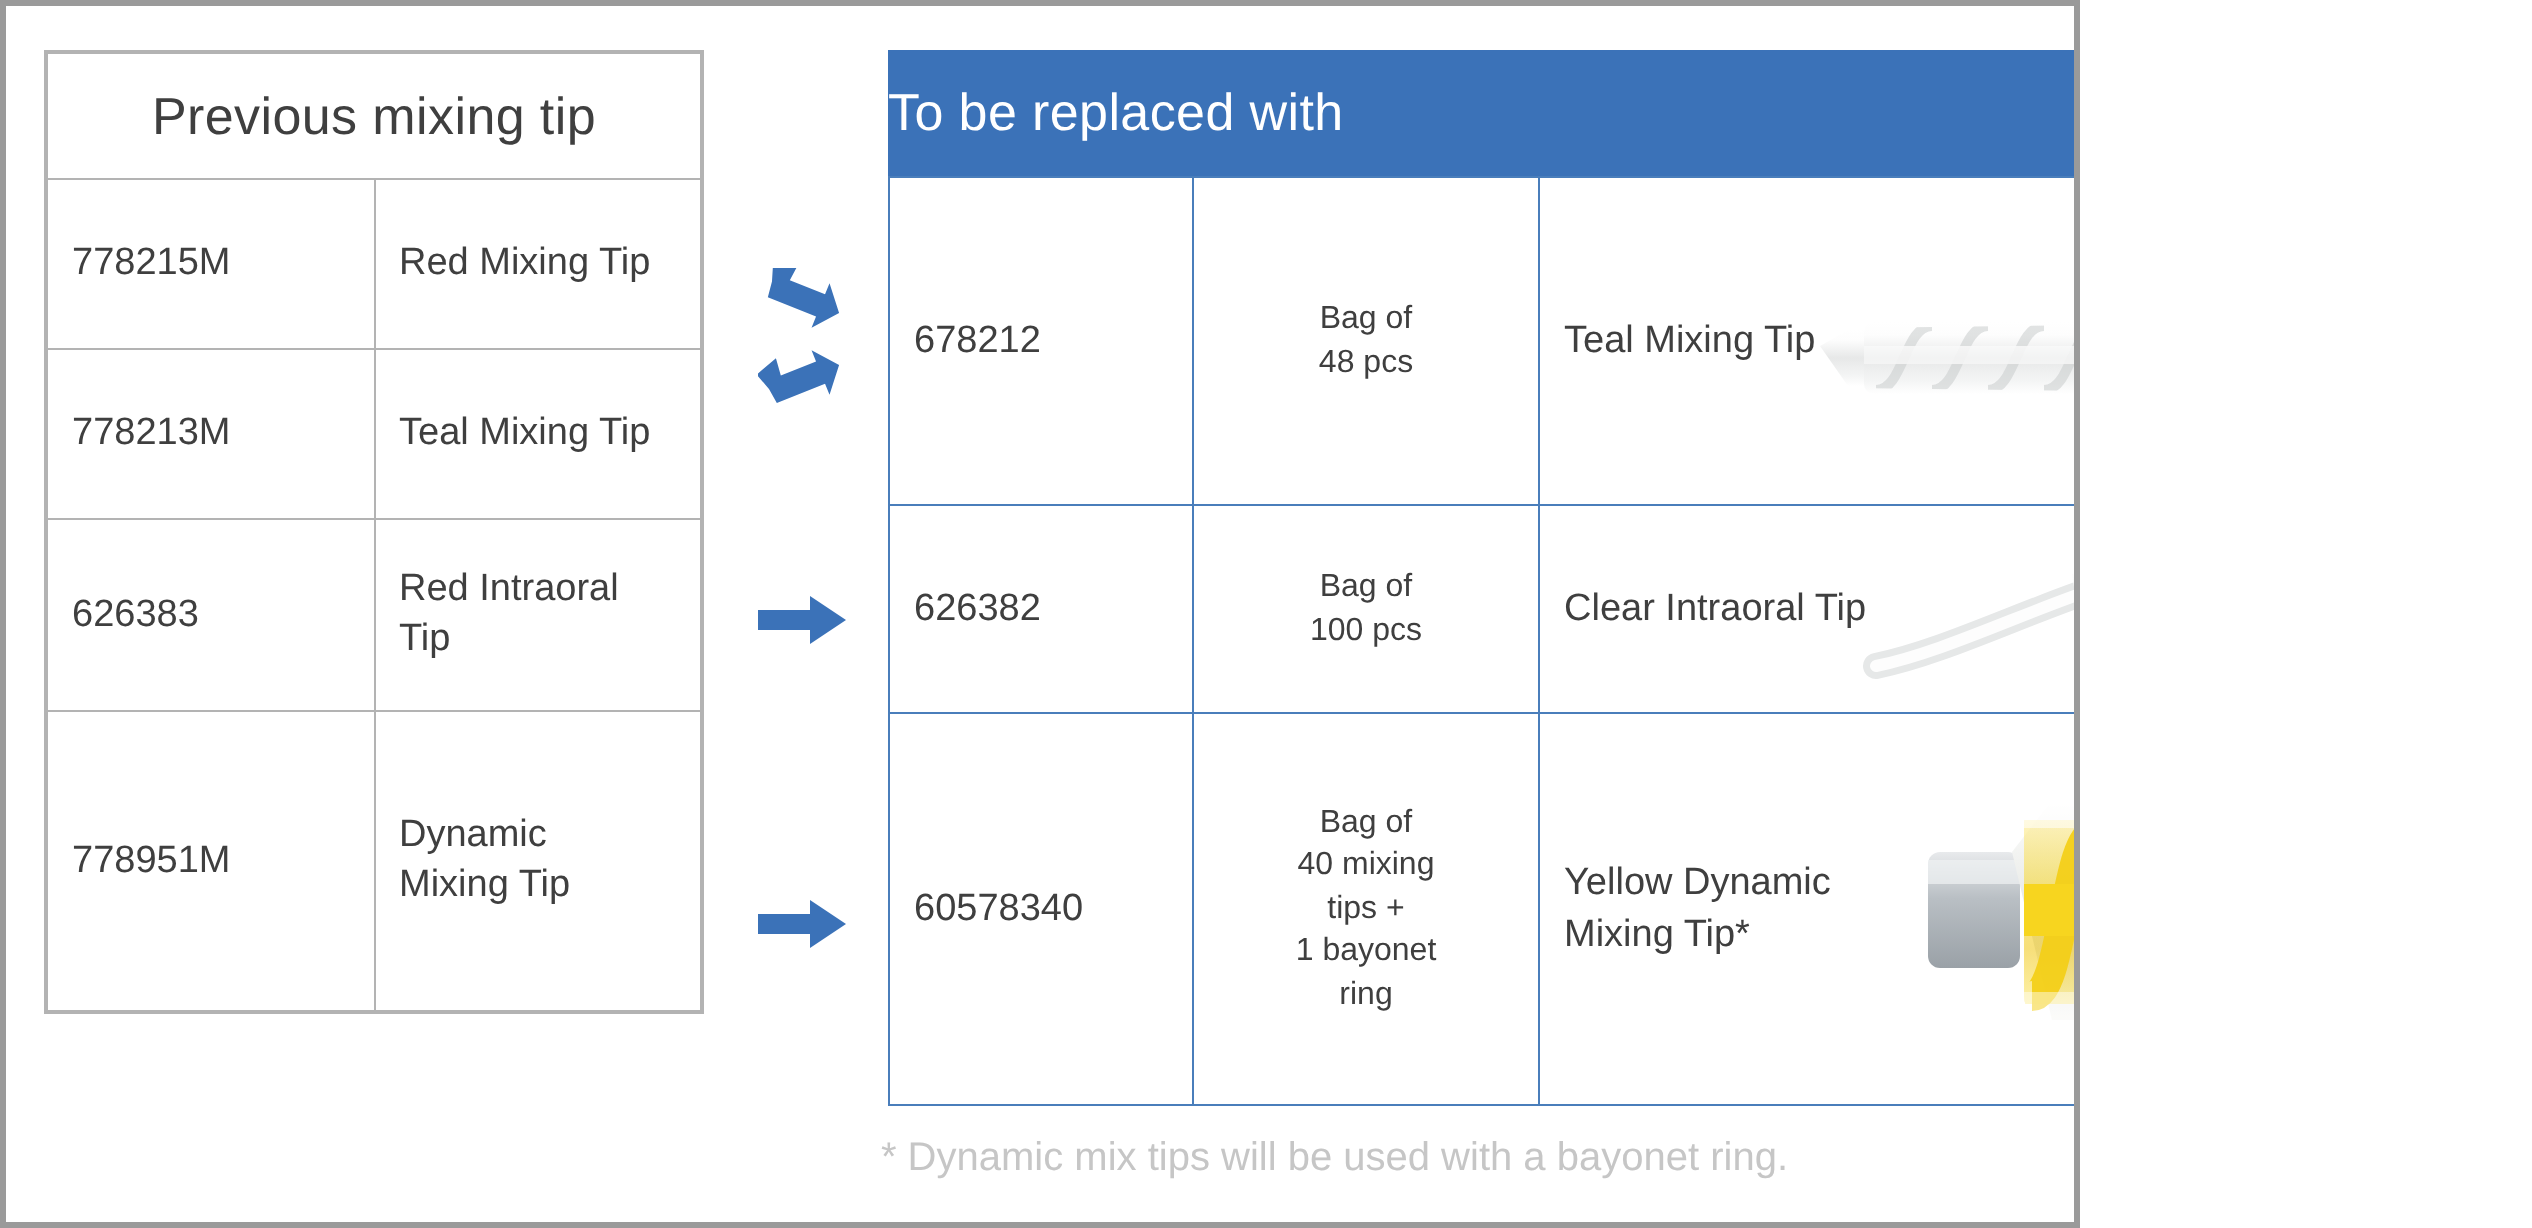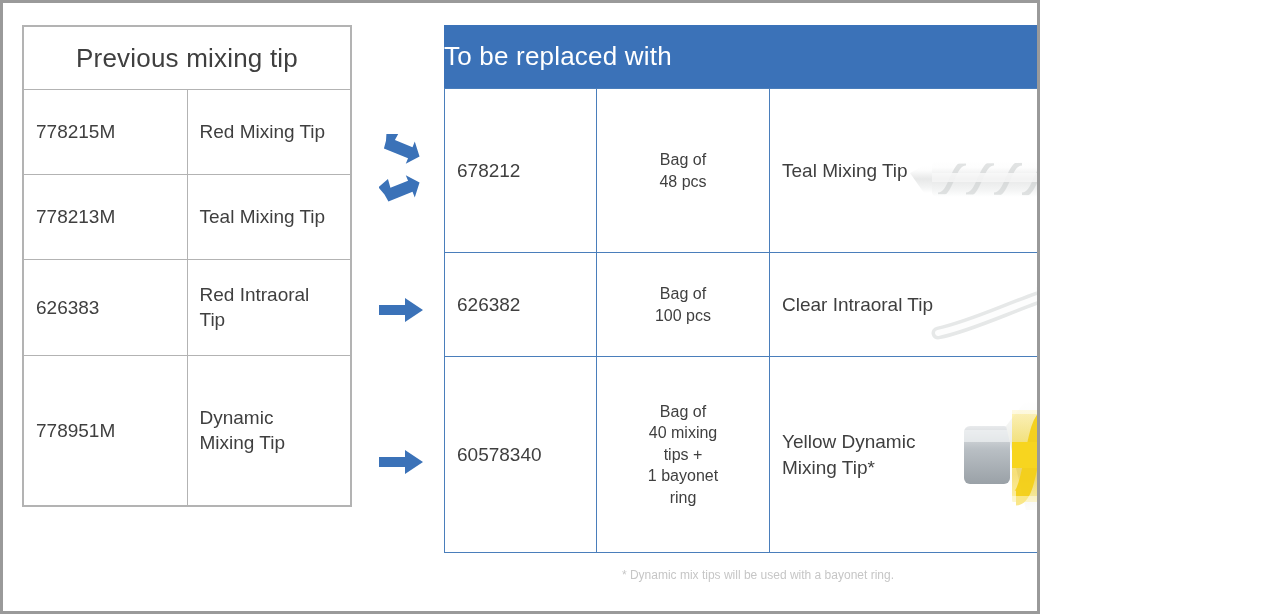--- a/index.html
+++ b/index.html
@@ -119,21 +119,21 @@
   }
   .rrow-1 { height: 164px; }
   .rrow-2 { height: 104px; }
   .rrow-3 { height: 196px; }
 
   
   .footnote {
     position: absolute;
     right: 143px;
     top: 565px;
-    font-size: 12px;
+    font-size: 20px;
     color: #c6c6c6;
     text-align: right;
     white-space: nowrap;
   }
 
   
   .product {
     position: absolute;
     z-index: 3;
     pointer-events: none;

